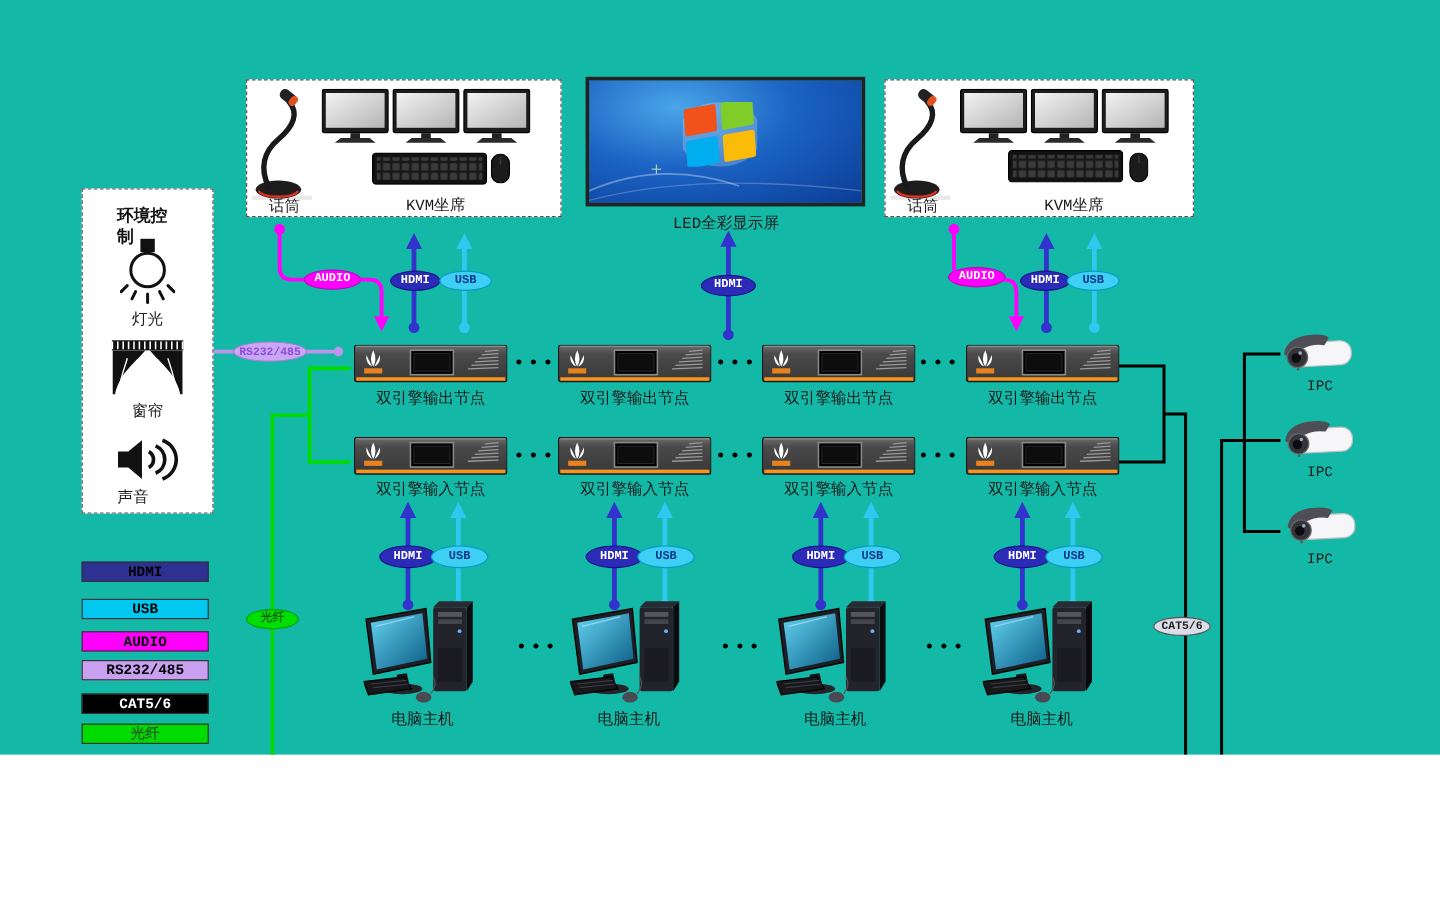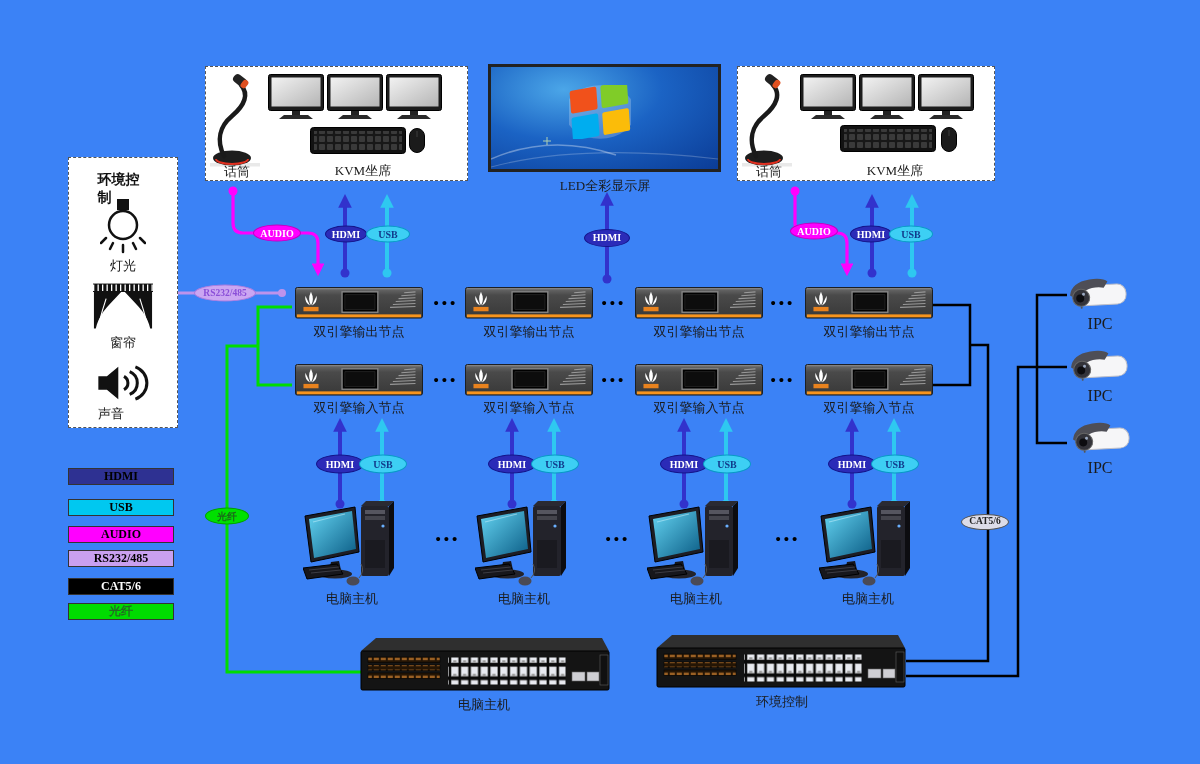--- a/index.html
+++ b/index.html
@@ -1,23 +1,23 @@
 <!DOCTYPE html>
 <html><head>
 <meta charset="utf-8">
 <style>
   html,body{margin:0;padding:0;background:#fff;}
-  #canvas{position:relative;width:1200px;height:764px;background:#3b82f6;overflow:hidden;
-          font-family:Liberation Serif, serif;}
+  #canvas{position:relative;width:1200px;height:629px;background:#14b8a6;overflow:hidden;
+          font-family:Liberation Mono, monospace;}
   .abs{position:absolute;}
   #wires{position:absolute;left:0;top:0;z-index:1;}
   .dev{position:absolute;z-index:2;}
   .panel{position:absolute;border:1.5px dashed #555;background:#fff;z-index:2;box-sizing:border-box;}
   .lbl{position:absolute;transform:translateX(-50%);font-size:13px;color:#1a1a1a;white-space:nowrap;z-index:4;}
-  .lbl-sm{font-size:16px;}
+  .lbl-sm{font-size:12px;}
   .panel-title{position:absolute;transform:translateX(-50%);font-size:14px;font-weight:bold;color:#111;z-index:4;}
   .oval{position:absolute;transform:translate(-50%,-50%);border-radius:50%;display:flex;align-items:center;
         justify-content:center;font-size:10px;font-weight:bold;white-space:nowrap;z-index:5;line-height:1;}
   .oval-hdmi{background:#2B2BB8;color:#fff;border:1px solid #14148a;}
   .oval-usb{background:#3DCFF4;color:#113a8c;border:1px solid #0899C6;}
   .oval-audio{background:#FF00FF;color:#fff;border:1px solid #C000C0;}
   .oval-rs232{background:#CBA6F2;color:#8a4fd8;border:1px solid #A97BE0;font-size:9.5px;}
   .oval-cat5{background:#DCDCE8;color:#222;border:1px solid #555;font-size:9.5px;}
   .oval-fiber{background:#00E000;color:#1a6a1a;border:1px solid #00A000;}
   .bar{position:absolute;left:68px;width:106px;height:17px;border:1px solid #333;display:flex;align-items:center;

